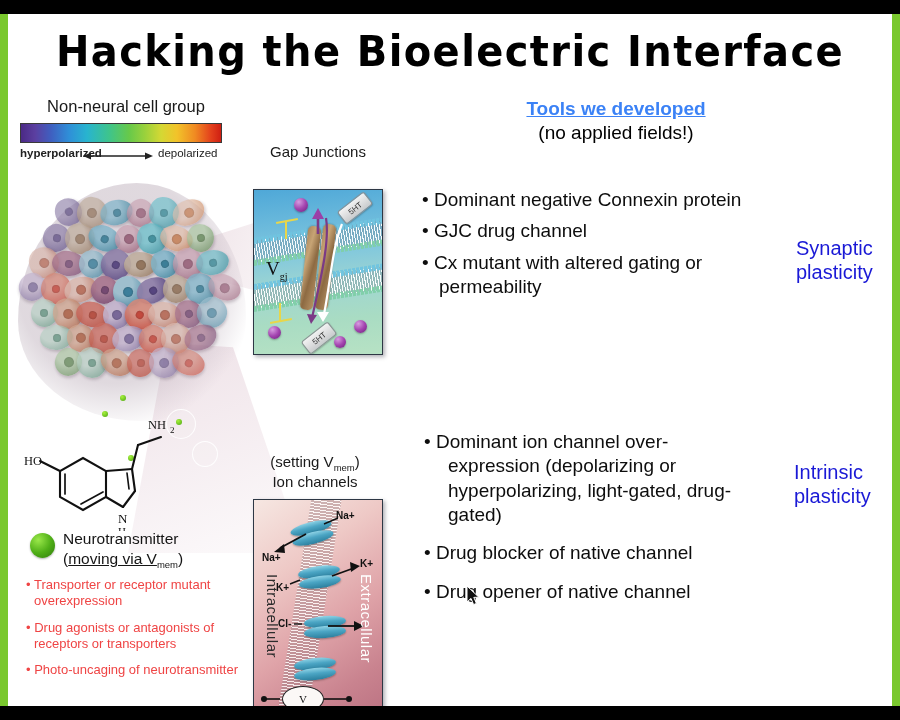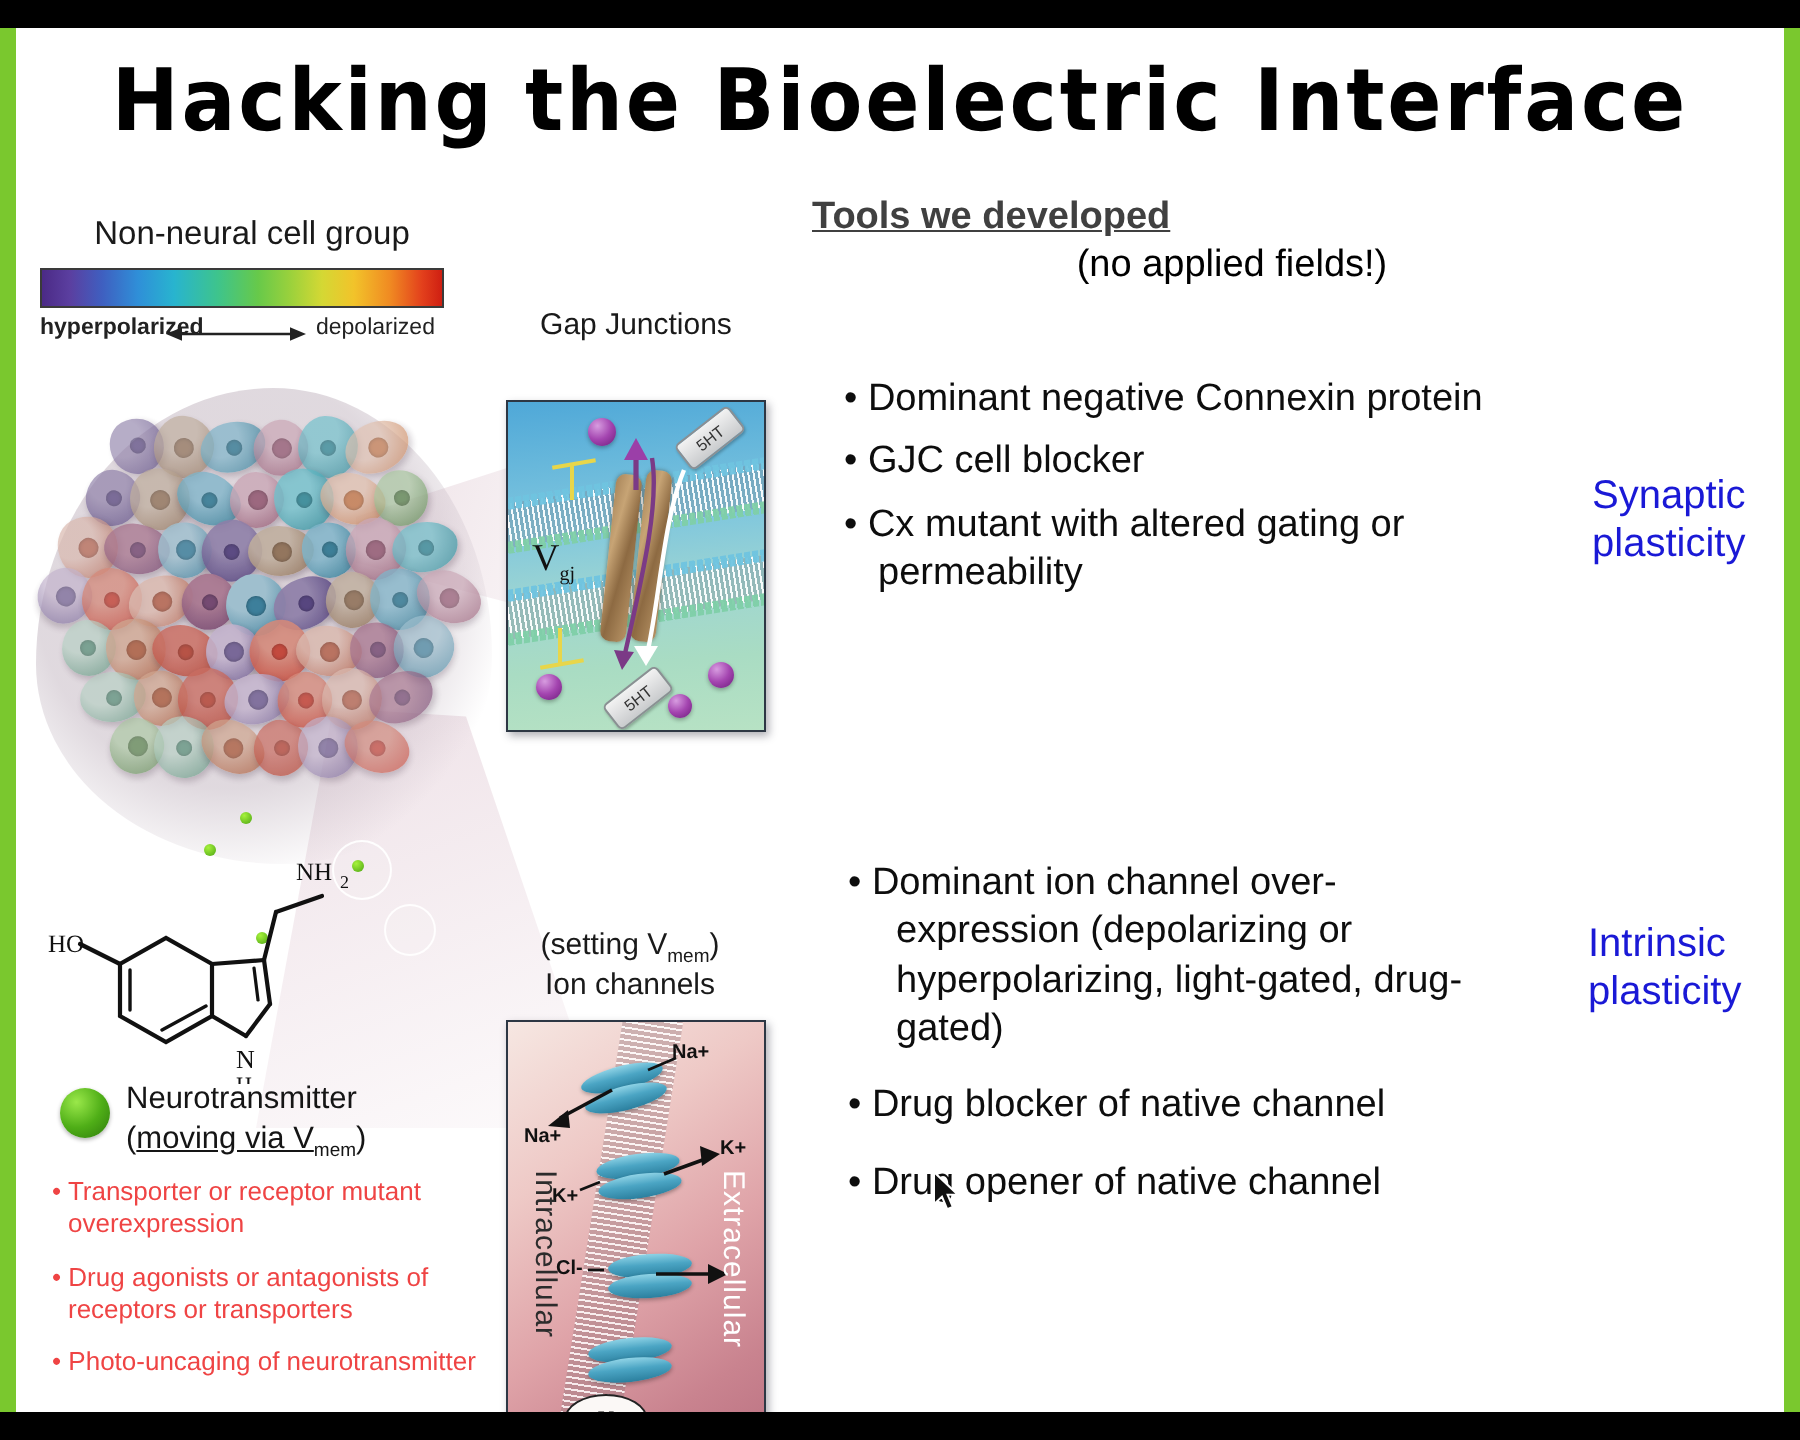--- a/index.html
+++ b/index.html
@@ -35,21 +35,21 @@
     font-family: "DejaVu Sans", sans-serif;
     font-weight: bold;
     font-size: 43px;
     letter-spacing: 1.5px;
     color: #000;
     transform: scaleX(0.93);
     white-space: nowrap;
   }
 
   
-  #left-col { position: absolute; left: 0; top: 78px; width: 390px; height: 614px; }
+  #left-col { position: absolute; left: 0; top: 67px; width: 390px; height: 614px; }
 
   #nonneural-label {
     position: absolute; left: 18px; top: 16px; width: 200px;
     text-align: center; font-size: 16.5px; color: #1a1a1a;
   }
   #voltage-colorbar {
     position: absolute; left: 12px; top: 42px; width: 202px; height: 20px;
     border: 1px solid #3a3a3a;
     background: linear-gradient(to right,
       #4b2a86 0%, #5b3fa0 7%, #3f5fc0 15%, #2f8fd8 24%,
@@ -212,22 +212,22 @@
     border: 1.4px solid #222; border-radius: 50%;
     background: #fbf8f6; color: #111;
     font-size: 11px; text-align: center; line-height: 24px;
     font-family: "Liberation Serif", serif;
   }
 
   
   #right-col { position: absolute; left: 398px; top: 78px; width: 486px; height: 614px; }
 
   #tools-heading {
-    position: absolute; left: 0; top: 6px; width: 420px; text-align: left;
-    font-size: 19px; font-weight: bold; text-decoration: underline; color: #404040;
+    position: absolute; left: 0; top: 6px; width: 420px; text-align: center;
+    font-size: 19px; font-weight: bold; text-decoration: underline; color: #3b82f6;
   }
   #tools-subheading {
     position: absolute; left: 0; top: 30px; width: 420px; text-align: center;
     font-size: 19px; color: #000;
   }
 
   .bullet-list { position: absolute; }
   .bullet-list li {
     list-style: none; font-size: 19px; color: #0d0d0d; line-height: 1.28;
     margin-bottom: 7px; padding-left: 19px; text-indent: -17px;
@@ -571,21 +571,21 @@
       </div>
     </div>
 
     <div id="right-col">
 
       <div id="tools-heading">Tools we developed</div>
       <div id="tools-subheading">(no applied fields!)</div>
 
       <ul id="group1-bullets" class="bullet-list">
         <li>Dominant negative Connexin protein</li>
-        <li>GJC cell blocker</li>
+        <li>GJC drug channel</li>
         <li>Cx mutant with altered gating or permeability</li>
       </ul>
 
       <div id="synaptic-plasticity" class="plasticity-label">
         <div>Synaptic</div>
         <div>plasticity</div>
       </div>
 
       <ul id="group2-bullets" class="bullet-list">
         <li>Dominant ion channel over-expression (depolarizing or hyperpolarizing, light-gated, drug-gated)</li>

